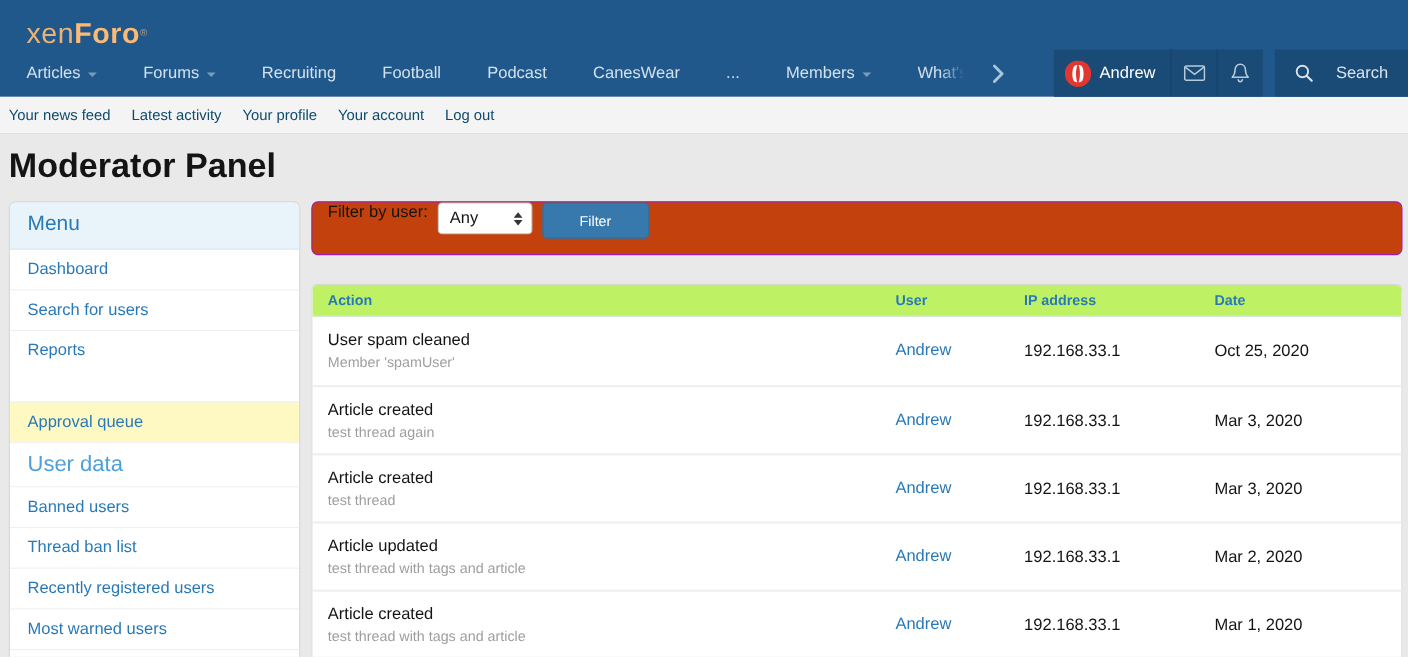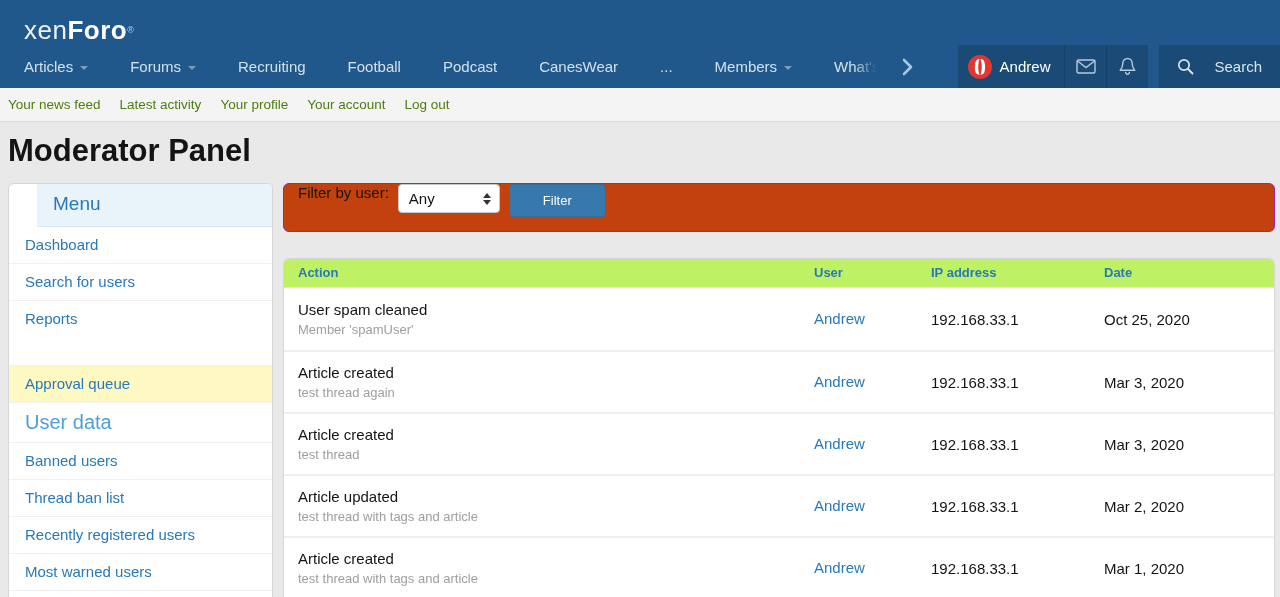--- a/index.html
+++ b/index.html
@@ -2,21 +2,21 @@
 <html><head>
 <meta charset="utf-8">
 <style>
   * { margin:0; padding:0; box-sizing:border-box; }
   html,body { width:1280px; height:597px; overflow:hidden; }
   body { font-family:"Liberation Sans","DejaVu Sans",sans-serif; background:#e9e9e9; color:#141414; }
 
   
   .site-header { background:#21588b; width:100%; }
   .logo-row { height:45px; display:flex; align-items:flex-end; padding-left:24px; }
-  .logo { color:#ffffff; font-size:26px; line-height:30px; letter-spacing:.5px; cursor:pointer; }
+  .logo { color:#fdba74; font-size:26px; line-height:30px; letter-spacing:.5px; cursor:pointer; }
   .logo .xen { font-weight:300; opacity:.92; }
   .logo .foro { font-weight:700; }
   .logo .reg { font-size:9px; vertical-align:top; opacity:.7; }
   .main-nav { height:43px; display:flex; align-items:stretch; position:relative; }
   .nav-items { display:flex; align-items:stretch; padding-left:3px; overflow:hidden; flex:0 1 auto; }
   .nav-item { display:flex; align-items:center; padding:0 21px; font-size:15px; color:#d3e1ec; white-space:nowrap; cursor:pointer; }
   .nav-item .caret { width:0; height:0; border-left:4px solid transparent; border-right:4px solid transparent; border-top:4px solid rgba(211,225,238,.5); margin-left:7px; margin-top:2px; }
   .nav-item.clipped .lbl { display:inline-block; max-width:50px; overflow:hidden;
       -webkit-mask-image:linear-gradient(to right,#000 45%,transparent 95%);
       mask-image:linear-gradient(to right,#000 45%,transparent 95%); }
@@ -26,39 +26,39 @@
   .user-block { padding:0 14px 0 10px; }
   .user-block .uname { color:#fff; font-size:15px; margin-left:8px; }
   .avatar { width:24px; height:24px; display:block; }
   .icon-block { width:42px; justify-content:center; border-left:1px solid rgba(0,0,0,.14); }
   .nav-gap { width:11px; background:#21588b; }
   .search-block { padding:0 18px;gap:12px; }
   .search-block .slabel { color:#d9e5ee; font-size:15px; margin-left:8px; }
 
   
   .subnav { height:34px; background:#f4f4f4; border-bottom:1px solid #dedede; display:flex; align-items:center; padding-left:8px; }
-  .subnav a { color:#4d7c0f; font-size:13.5px; text-decoration:none; margin-right:19px; cursor:pointer; }
+  .subnav a { color:#0c4a6e; font-size:13.5px; text-decoration:none; margin-right:19px; cursor:pointer; }
 
   
   .page-title { font-size:31px; color:#141414; margin:16px 0 19px 8px; line-height:26px; }
 
   
   .content { display:flex; align-items:flex-start; padding:0 5px 0 8px; }
   .sidebar { width:265px; background:#fff; border:1px solid #d6d6d6; border-radius:6px 6px 0 0; margin-right:10px; overflow:hidden; min-height:430px; }
-  .sidebar-header { background:#e8f3fa; color:#2879b8; font-size:19px; padding:9px 16px 11px; line-height:22px; border-bottom:1px solid #dbe9f3;margin-left:28px; }
+  .sidebar-header { background:#e8f3fa; color:#2879b8; font-size:19px; padding:9px 16px 11px; line-height:22px; border-bottom:1px solid #dbe9f3; }
   .side-item { display:block; font-size:15px; color:#2879b8; padding:9px 16px 10px; line-height:17px; border-top:1px solid #f0f0f0; cursor:pointer; text-decoration:none; }
   .side-item:first-child { border-top:none; }
   .side-item.selected { background:#fef9c3;margin-top:28px; }
   .side-item.section { color:#4d9fd9; font-size:20px; padding:11px 16px; line-height:17px; cursor:default; }
   .main { flex:1; min-width:0; }
 
   
   .filter-bar { background:#c2410c; border:1px solid #a21caf; border-radius:6px; height:49px; display:flex; align-items:flex-start; padding:0 14px; margin-bottom:26px; }
   .filter-label { font-size:15px; color:#141414; margin-right:9px; }
-  .select { position:relative; width:102px; height:29px; border:1px solid #c8c8c8; border-radius:4px; background:#fff; display:flex; align-items:center; padding-left:10px; font-size:15px; cursor:pointer; }
+  .select { position:relative; width:86px; height:29px; border:1px solid #c8c8c8; border-radius:4px; background:#fff; display:flex; align-items:center; padding-left:10px; font-size:15px; cursor:pointer; }
   .stepper { position:absolute; right:8px; top:50%; transform:translateY(-50%); display:flex; flex-direction:column; gap:2px; }
   .stepper i { display:block; width:0; height:0; border-left:4px solid transparent; border-right:4px solid transparent; }
   .stepper .up { border-bottom:5px solid #333; }
   .stepper .down { border-top:5px solid #333; }
   .filter-btn { margin-left:9px; background:#3879ad; color:#fff; border:1px solid #326d9c; border-radius:4px; font-size:13px; padding:8px 33px; font-family:inherit; cursor:pointer; }
 
   
   .log-table { background:#fff; border:1px solid #d6d6d6; border-bottom:none; border-radius:6px 6px 0 0; overflow:hidden; }
   .t-row { display:grid; grid-template-columns:1fr 117px 173px 170px; align-items:center; }
   .t-head { background:#bef264; border-bottom:1px solid #d9e7f2; }

